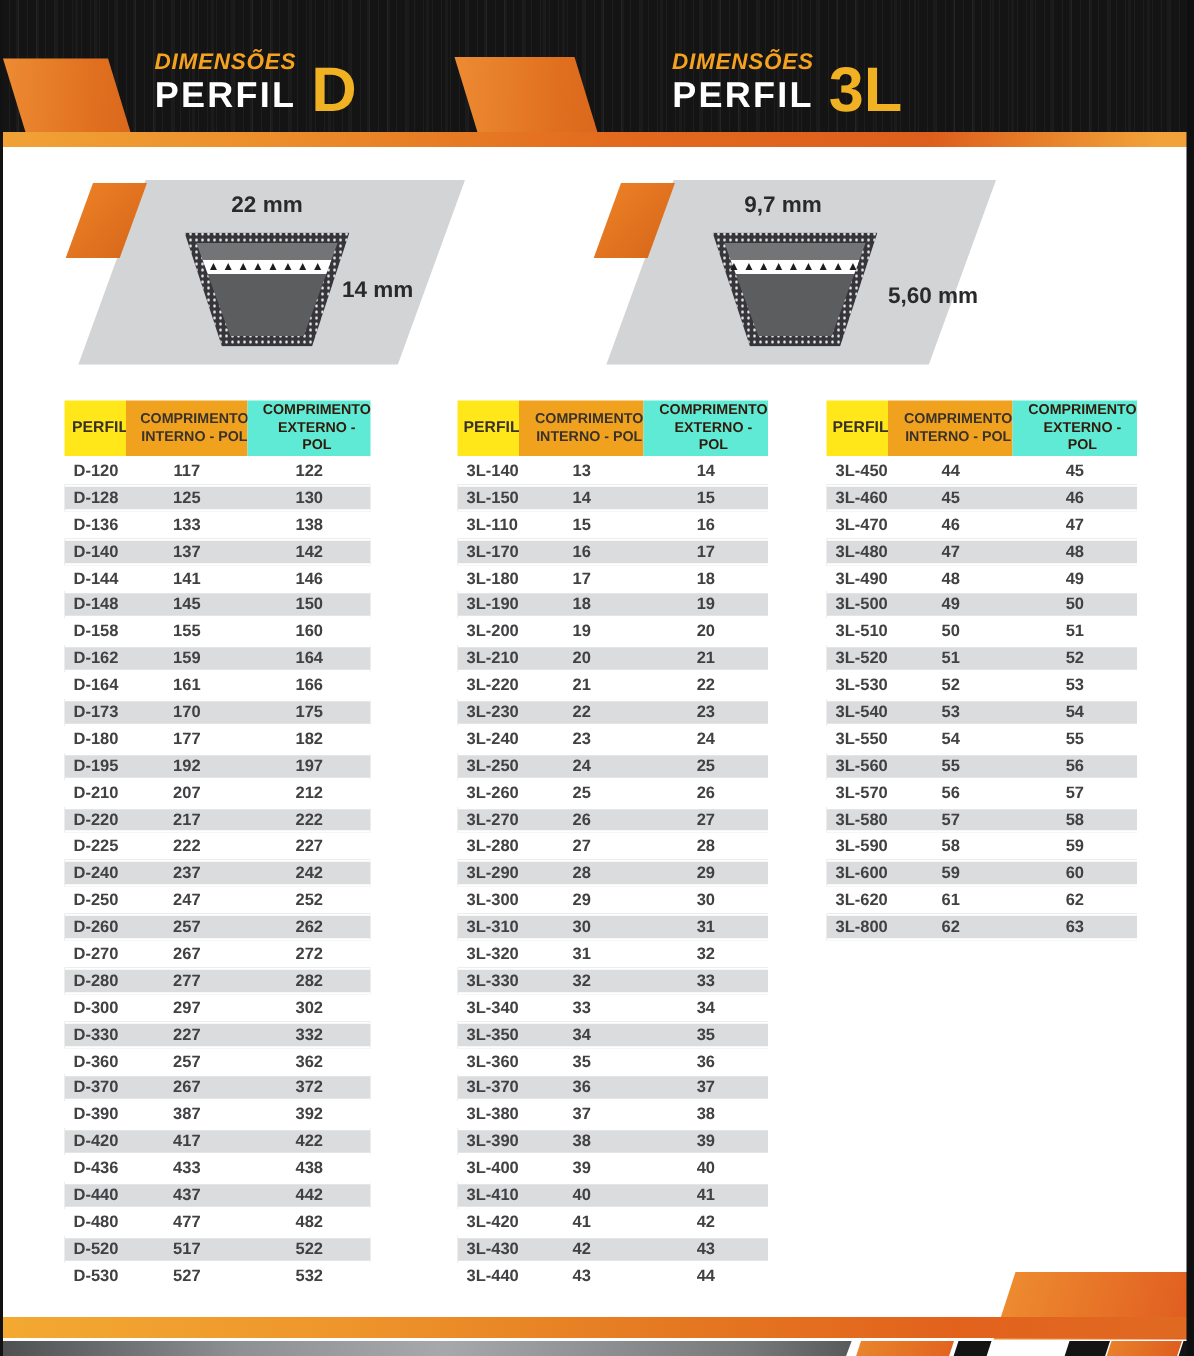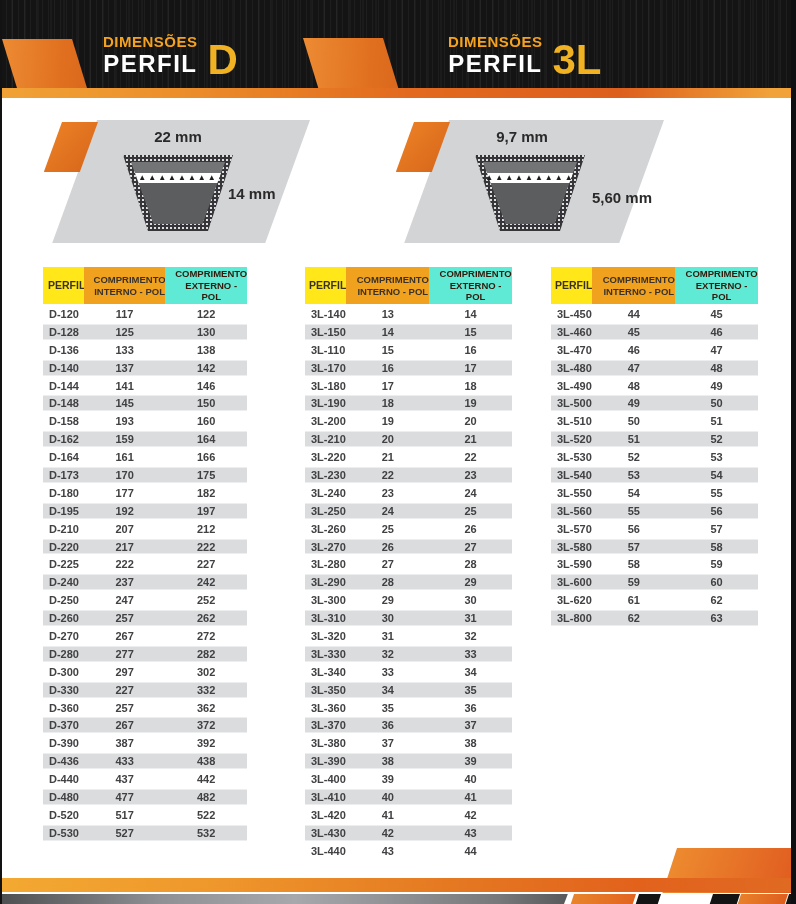--- a/index.html
+++ b/index.html
@@ -18,21 +18,21 @@
     background:linear-gradient(90deg,#F0A236 0%,#EC8F2B 22%,#E2691E 52%,#DD5F1D 78%,#F1A339 97%);}
   .hdr-shape{position:absolute;transform:skewX(17deg);transform-origin:top left;
     background:linear-gradient(110deg,#ED8B33 0%,#E0701F 70%,#DB681D 100%);}
   .hdr-shape-left{left:2px;top:39px;width:70px;height:50px;}
   .hdr-shape-mid{left:303px;top:38px;width:80px;height:51px;}
 
   .hgroup{position:absolute;display:flex;align-items:flex-end;gap:10px;z-index:5;}
   .hgroup-left{left:103px;top:33px;}
   .hgroup-right{left:448px;top:33px;}
   .hcol{display:flex;flex-direction:column;align-items:flex-end;}
-  .kicker{font-weight:700;font-size:15px;letter-spacing:.5px;color:#F5A21F;line-height:1.2;}
+  .kicker{font-style:italic;font-weight:700;font-size:15px;letter-spacing:.5px;color:#F5A21F;line-height:1.2;}
   .ptitle{font-weight:700;font-size:24px;letter-spacing:1.5px;color:#ffffff;line-height:1.1;}
   .bigletter{font-weight:700;font-size:42px;color:#F0B122;line-height:.82;letter-spacing:0;}
 
   
   .diag-bg{position:absolute;height:123px;background:#D3D4D6;transform:skewX(-20deg);transform-origin:top left;}
   .diag-bg-1{left:97px;top:120px;width:213px;}
   .diag-bg-2{left:449px;top:120px;width:215px;}
   .diag-accent{position:absolute;width:36px;height:50px;transform:skewX(-20deg);transform-origin:top left;
     background:linear-gradient(120deg,#EA7E24,#D96A1C);}
   .diag-accent-1{left:62px;top:122px;}
@@ -174,21 +174,21 @@
           <div class="tcell c1">141</div>
           <div class="tcell c2">146</div>
         </div>
         <div class="trow">
           <div class="tcell c0">D-148</div>
           <div class="tcell c1">145</div>
           <div class="tcell c2">150</div>
         </div>
         <div class="trow">
           <div class="tcell c0">D-158</div>
-          <div class="tcell c1">193</div>
+          <div class="tcell c1">155</div>
           <div class="tcell c2">160</div>
         </div>
         <div class="trow">
           <div class="tcell c0">D-162</div>
           <div class="tcell c1">159</div>
           <div class="tcell c2">164</div>
         </div>
         <div class="trow">
           <div class="tcell c0">D-164</div>
           <div class="tcell c1">161</div>
@@ -266,20 +266,25 @@
         </div>
         <div class="trow">
           <div class="tcell c0">D-370</div>
           <div class="tcell c1">267</div>
           <div class="tcell c2">372</div>
         </div>
         <div class="trow">
           <div class="tcell c0">D-390</div>
           <div class="tcell c1">387</div>
           <div class="tcell c2">392</div>
+        </div>
+        <div class="trow">
+          <div class="tcell c0">D-420</div>
+          <div class="tcell c1">417</div>
+          <div class="tcell c2">422</div>
         </div>
         <div class="trow">
           <div class="tcell c0">D-436</div>
           <div class="tcell c1">433</div>
           <div class="tcell c2">438</div>
         </div>
         <div class="trow">
           <div class="tcell c0">D-440</div>
           <div class="tcell c1">437</div>
           <div class="tcell c2">442</div>

